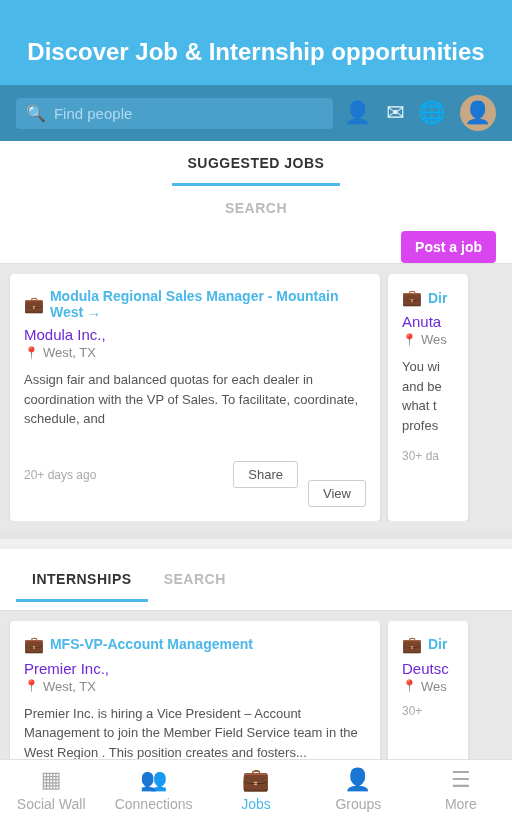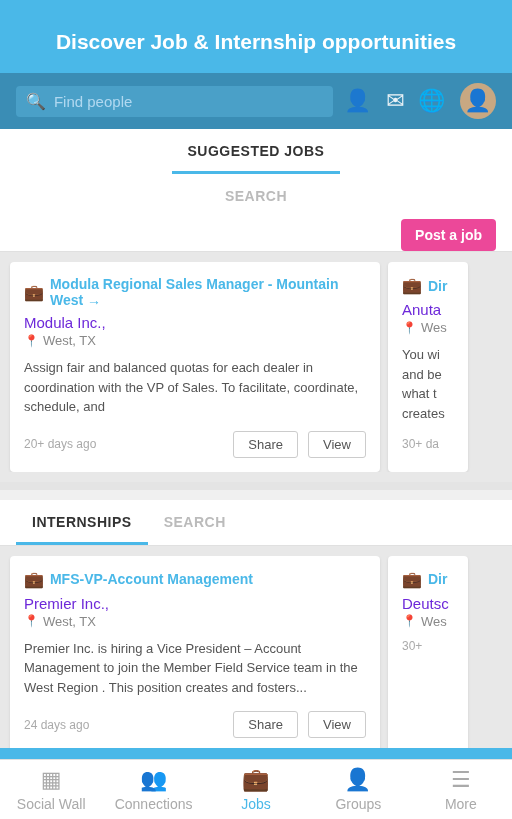--- a/index.html
+++ b/index.html
@@ -13,23 +13,24 @@
     }
 
     
     .header {
       background: #4ab8e8;
       padding: 28px 20px 18px;
       text-align: center;
     }
     .header-title {
       color: white;
-      font-size: 21px;
+      font-size: 24px;
       font-weight: 700;
       line-height: 1.3;
+      margin-top: 8px;
     }
 
     
     .search-bar {
       background: #3a8db5;
       display: flex;
       align-items: center;
       padding: 10px 16px;
       gap: 12px;
     }
@@ -108,21 +109,21 @@
     .tab.active {
       color: #333;
       border-bottom: 3px solid #4ab8e8;
     }
     .tab-search {
       color: #bbb;
       font-weight: 600;
     }
     .post-job-btn {
       margin-left: auto;
-      background: #ec4899;
+      background: #d946ef;
       color: white;
       border: none;
       border-radius: 4px;
       padding: 8px 14px;
       font-size: 14px;
       font-weight: 600;
       cursor: pointer;
     }
 
     
@@ -207,28 +208,29 @@
       cursor: pointer;
     }
     .btn-view {
       border: 1px solid #ccc;
       background: white;
       color: #555;
       padding: 5px 14px;
       border-radius: 3px;
       font-size: 13px;
       cursor: pointer;
+      margin-top: 37px;
     }
 
     
     .section-tabs {
       background: white;
       display: flex;
       align-items: center;
-      padding: 0 16px;
+      padding: 8px 16px;
       border-bottom: 1px solid #e0e0e0;
       margin-top: 10px;
     }
 
     
     .bottom-nav {
       position: absolute;
       bottom: 0;
       left: 0;
       right: 0;
@@ -323,21 +325,21 @@
       <div class="card-partial">
         <div class="card-title">
           <span class="briefcase-icon">💼</span>
           <span>Dir</span>
         </div>
         <div class="company-name">Anuta</div>
         <div class="location">
           <span class="location-pin">📍</span>
           <span>Wes</span>
         </div>
-        <div class="description">You wi and be what t creates</div>
+        <div class="description">You wi and be what t profes</div>
         <div class="time-ago">30+ da</div>
       </div>
     </div>
   </div>
 
   <div class="divider"></div>
 
   <div class="section-tabs">
     <div class="tab active">INTERNSHIPS</div>
     <div class="tab tab-search">SEARCH</div>

